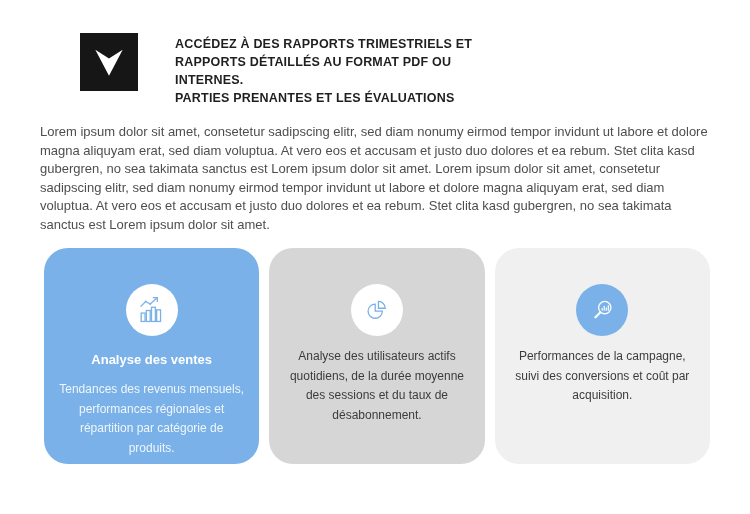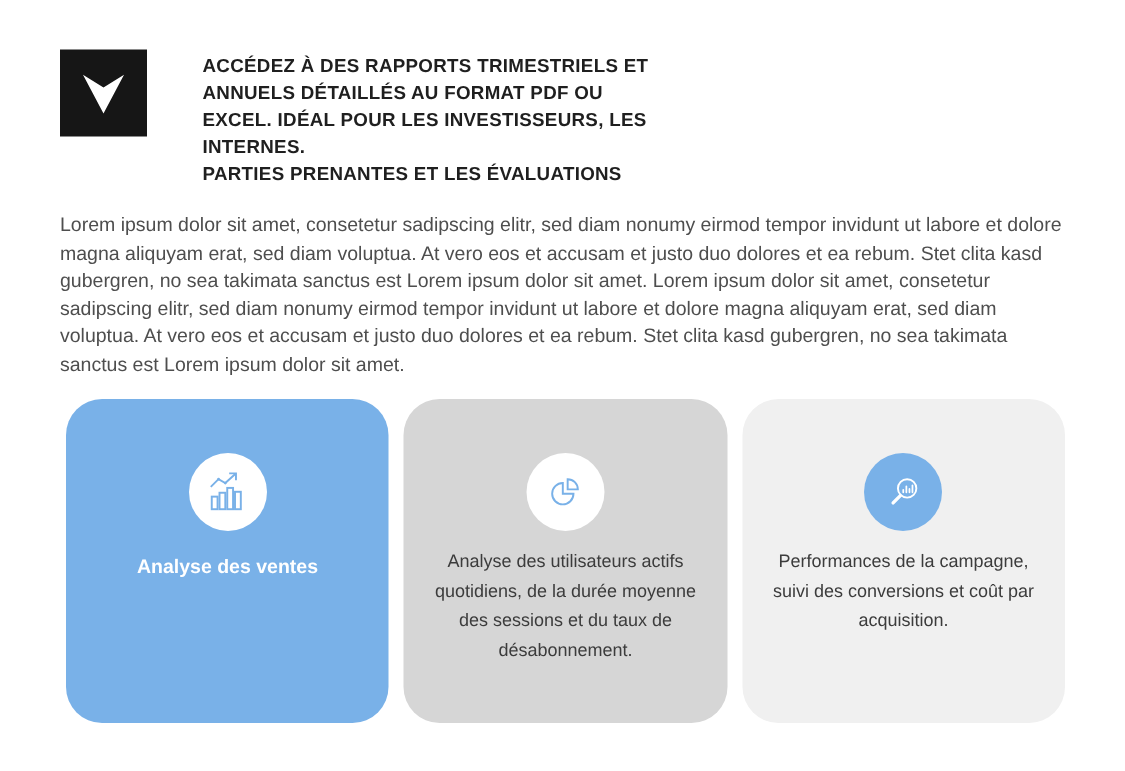--- a/index.html
+++ b/index.html
@@ -1,19 +1,19 @@
 <!DOCTYPE html>
 <html><head>
 <meta charset="utf-8">
 <style>
   * { margin:0; padding:0; box-sizing:border-box; }
   html,body { width:750px; height:514px; background:#ffffff; overflow:hidden;
               font-family:"Liberation Sans", sans-serif; }
 
-  .header { display:flex; align-items:flex-start; padding:33px 40px 0 40px; gap:37px; }
+  .header { display:flex; align-items:flex-start; padding:33px 40px 0 40px; gap:37px;margin-left:40px; }
   .logo-box { width:58px; height:58px; background:#161616; display:flex;
               align-items:center; justify-content:center; flex:0 0 auto; }
   .logo-box svg { width:36px; height:36px; }
   .heading { width:334px; padding-top:2px; }
   .heading-line { font-size:12.5px; line-height:18px; font-weight:700;
                   letter-spacing:0.2px; color:#1f1f1f; white-space:nowrap; }
 
   .intro { margin:16px 40px 0 40px; width:670px; font-size:13px;
            line-height:18.5px; color:#4e4e4e; }
 
@@ -44,22 +44,21 @@
 <body>
 
 <div class="header">
   <div class="logo-box">
     <svg viewBox="0 0 100 100">
       <polygon points="12,16 50,88 88,16 50,40" fill="#ffffff"></polygon>
     </svg>
   </div>
   <div class="heading">
     <div class="heading-line">ACCÉDEZ À DES RAPPORTS TRIMESTRIELS ET</div>
-    <div class="heading-line">ANNUELS DÉTAILLÉS AU FORMAT PDF OU</div>
-    <div class="heading-line">EXCEL. IDÉAL POUR LES INVESTISSEURS, LES</div>
+    <div class="heading-line">RAPPORTS DÉTAILLÉS AU FORMAT PDF OU</div>
     <div class="heading-line">INTERNES.</div>
     <div class="heading-line">PARTIES PRENANTES ET LES ÉVALUATIONS</div>
   </div>
 </div>
 
 <p class="intro">Lorem ipsum dolor sit amet, consetetur sadipscing elitr, sed diam nonumy eirmod tempor invidunt ut labore et dolore magna aliquyam erat, sed diam voluptua. At vero eos et accusam et justo duo dolores et ea rebum. Stet clita kasd gubergren, no sea takimata sanctus est Lorem ipsum dolor sit amet. Lorem ipsum dolor sit amet, consetetur sadipscing elitr, sed diam nonumy eirmod tempor invidunt ut labore et dolore magna aliquyam erat, sed diam voluptua. At vero eos et accusam et justo duo dolores et ea rebum. Stet clita kasd gubergren, no sea takimata sanctus est Lorem ipsum dolor sit amet.</p>
 
 <div class="cards">
 
   <div class="card card-blue">
@@ -69,20 +68,21 @@
         <rect x="16" y="24" width="6" height="17"></rect>
         <rect x="24" y="19" width="6" height="22"></rect>
         <rect x="32" y="23" width="6" height="18"></rect>
         <polyline points="7,18 15,10 22,14 32,5"></polyline>
         <path d="M26 4 h7 v7"></path>
         <circle cx="15" cy="10" r="1.4" fill="#79B1E8" stroke="none"></circle>
         <circle cx="22" cy="14" r="1.4" fill="#79B1E8" stroke="none"></circle>
       </svg>
     </div>
     <div class="card-title title-light">Analyse des ventes</div>
+    <p class="card-text text-light">Tendances des revenus mensuels, performances régionales et répartition par catégorie de produits.</p>
   </div>
 
   <div class="card card-gray">
     <div class="icon-circle circle-white">
       <svg viewBox="0 0 48 48" fill="none" stroke="#79B1E8" stroke-width="2">
         <path d="M22 14 A11 11 0 1 0 33 25 L22 25 Z"></path>
         <path d="M27 10 A10.5 10.5 0 0 1 37.5 20.5 L27 20.5 Z"></path>
       </svg>
     </div>
     <p class="card-text text-dark">Analyse des utilisateurs actifs quotidiens, de la durée moyenne des sessions et du taux de désabonnement.</p>

